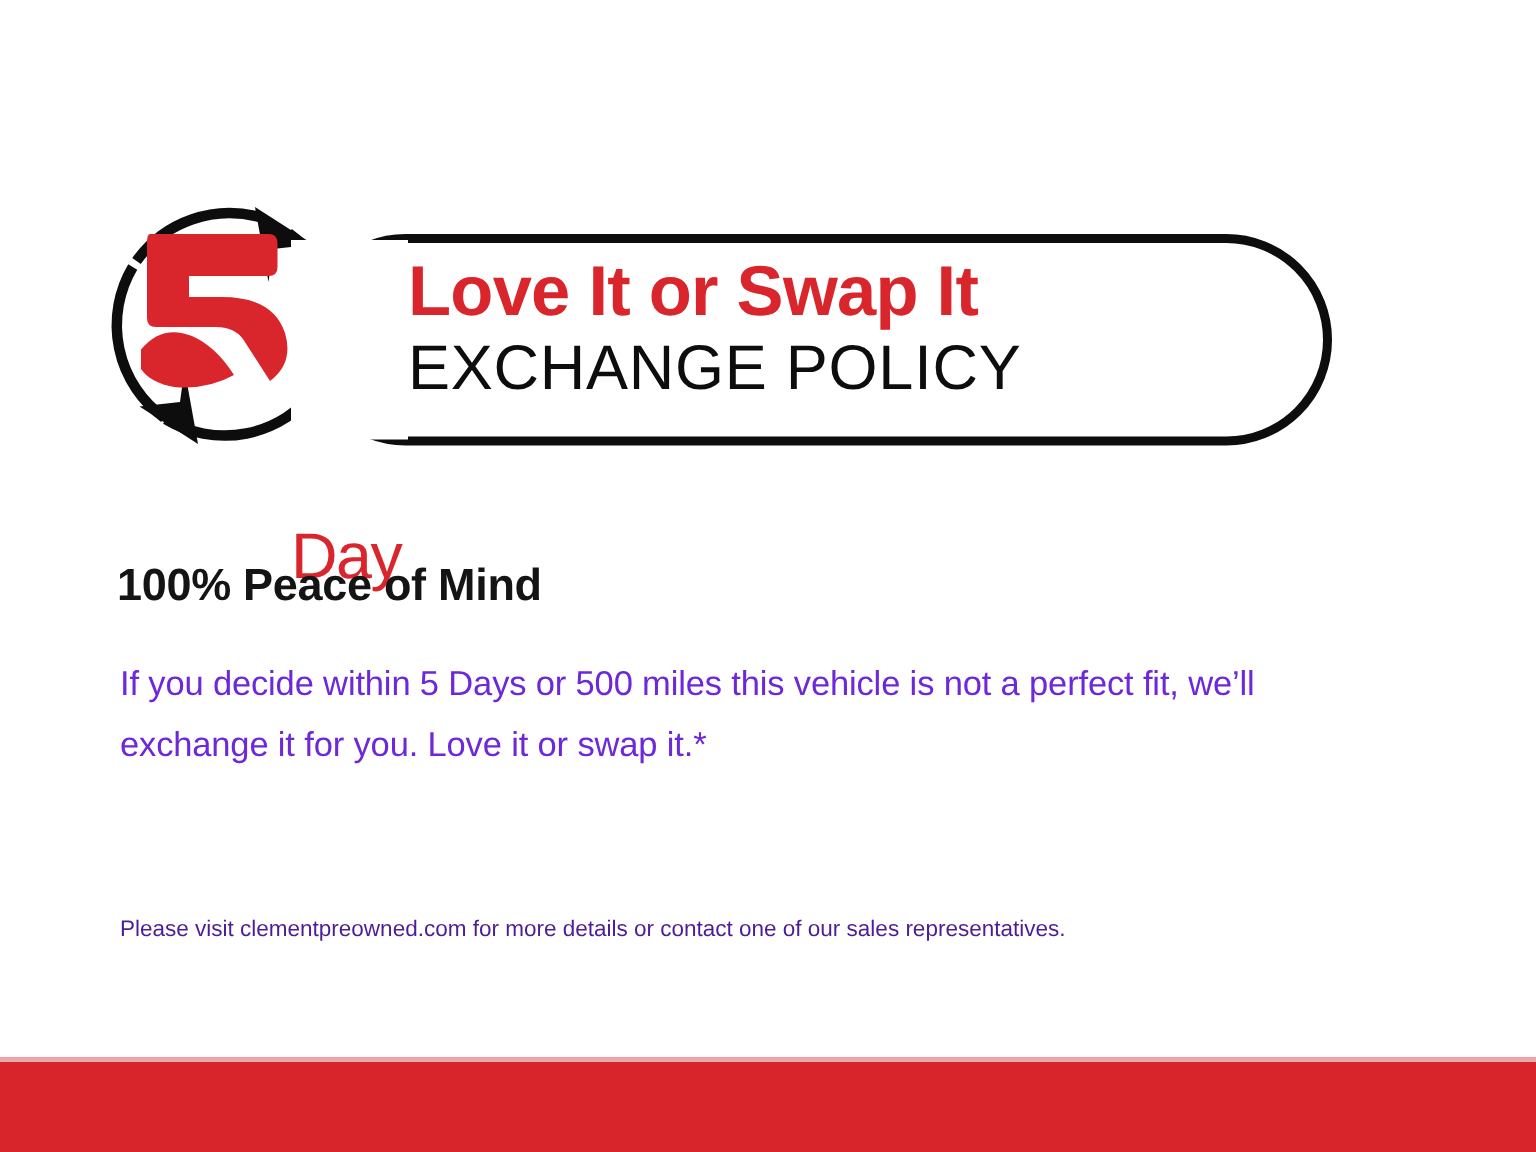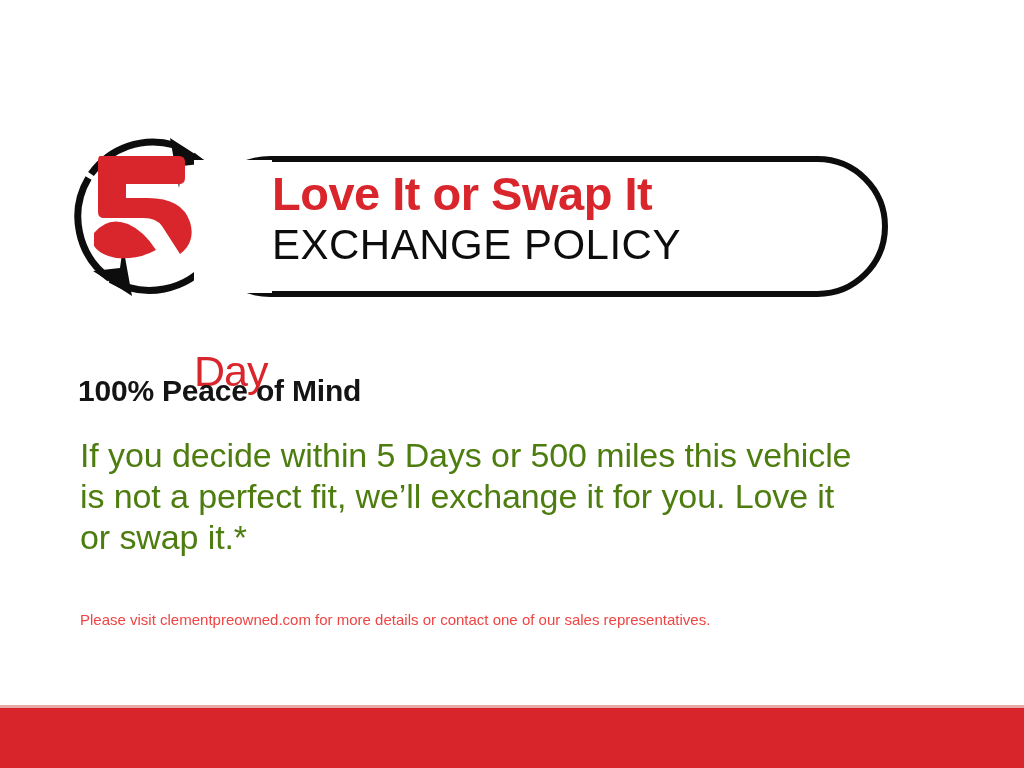--- a/index.html
+++ b/index.html
@@ -126,36 +126,36 @@
     color: #141414;
   }
 
   #paragraph {
     position: absolute;
     left: 80px;
     top: 435px;
     width: 790px;
     font-family: "Liberation Sans", sans-serif;
     font-weight: normal;
-    font-size: 34px;
+    font-size: 23px;
     line-height: 41px;
     letter-spacing: -0.1px;
-    color: #4d7c0f;
+    color: #6d28d9;
   }
 
   #fineprint {
     position: absolute;
     left: 80px;
     top: 610px;
     width: 860px;
     font-family: "Liberation Sans", sans-serif;
     font-weight: normal;
     font-size: 15px;
     line-height: 20px;
-    color: #ef4444;
+    color: #4c1d95;
   }
 
   
   #footer-bar {
     position: absolute;
     left: 0;
     top: 705px;
     width: 1024px;
     height: 63px;
     background: #d8252b;

